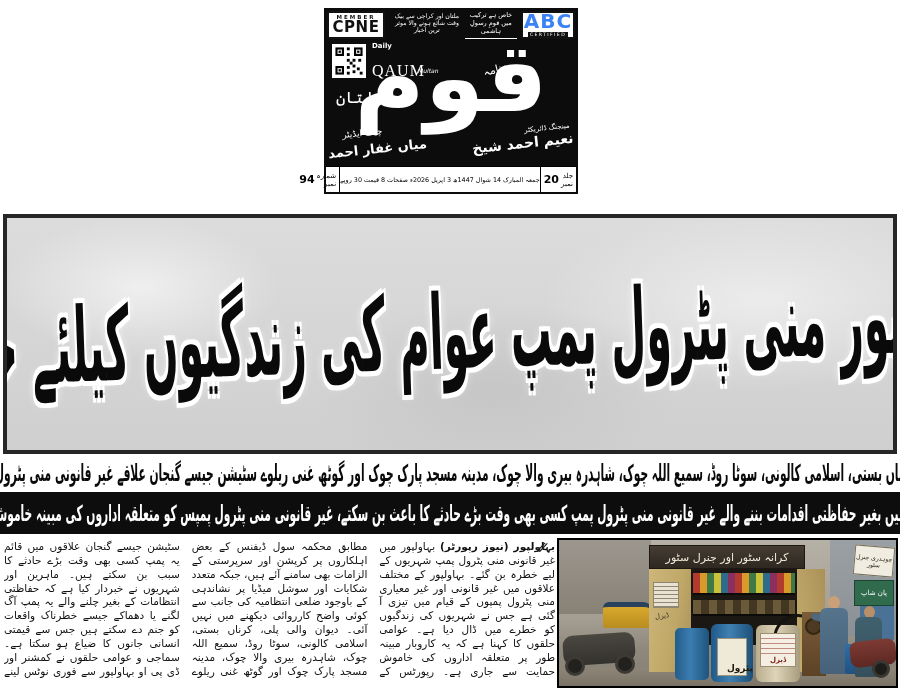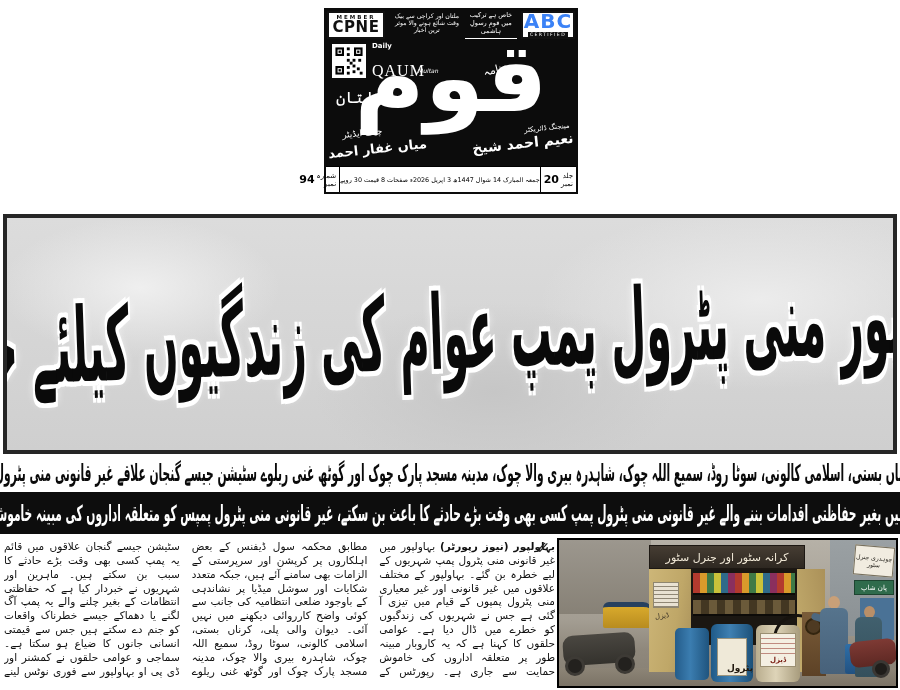--- a/index.html
+++ b/index.html
@@ -126,21 +126,21 @@
                   background:linear-gradient(#56748d,#47617a); }
   .ph-man1-arm { left:252px; top:76px; width:26px; height:7px; border-radius:4px; background:#4d687f; transform:rotate(18deg); }
   .ph-man2-head { left:305px; top:66px; width:11px; height:12px; border-radius:50%; background:#b98f68; }
   .ph-man2-body { left:296px; top:77px; width:27px; height:60px; border-radius:6px 6px 2px 2px;
                   background:linear-gradient(#41606e,#35505c); }
   .ph-jerrycan { left:286px; top:104px; width:24px; height:30px; border-radius:3px;
                  background:linear-gradient(#2e6fa8,#215website181); background:linear-gradient(#2e6fa8,#215181); }
   .ph-sign-ch { right:2px; top:6px; width:40px; height:30px; background:#f1ece0; border:1px solid #77705e;
                 transform:rotate(5deg); display:flex; align-items:center; justify-content:center;
                 font-size:6px; color:#23201a; direction:rtl; text-align:center; line-height:1.2; }
-  .ph-sign-paan { right:2px; top:40px; width:40px; height:15px; background:#2f6b4c; border:1px solid #1d4430;
+  .ph-sign-paan { right:2px; top:40px; width:40px; height:26px; background:#2f6b4c; border:1px solid #1d4430;
                   display:flex; align-items:center; justify-content:center; font-size:7px; color:#fff; direction:rtl; }
   .ph-bike-left { left:4px; top:94px; width:72px; height:30px; border-radius:10px;
                   background:linear-gradient(#4a4741,#34322d); transform:rotate(-4deg); }
   .ph-wheel-a { left:6px; top:116px; width:20px; height:20px; border-radius:50%; background:#23211e; border:3px solid #3d3a35; }
   .ph-wheel-b { left:56px; top:114px; width:20px; height:20px; border-radius:50%; background:#23211e; border:3px solid #3d3a35; }
   .ph-rickshaw { left:44px; top:62px; width:50px; height:26px; border-radius:6px 10px 2px 2px;
                  background:linear-gradient(#d8a92c,#b88c1f); border-top:5px solid #27415f; }
   .ph-bike-right { right:0px; top:100px; width:46px; height:26px; border-radius:8px;
                    background:linear-gradient(#7e3a34,#5d2823); transform:rotate(-6deg); }
   .ph-wheel-c { right:6px; top:120px; width:18px; height:18px; border-radius:50%; background:#1f1d1a; border:3px solid #3a3733; }

